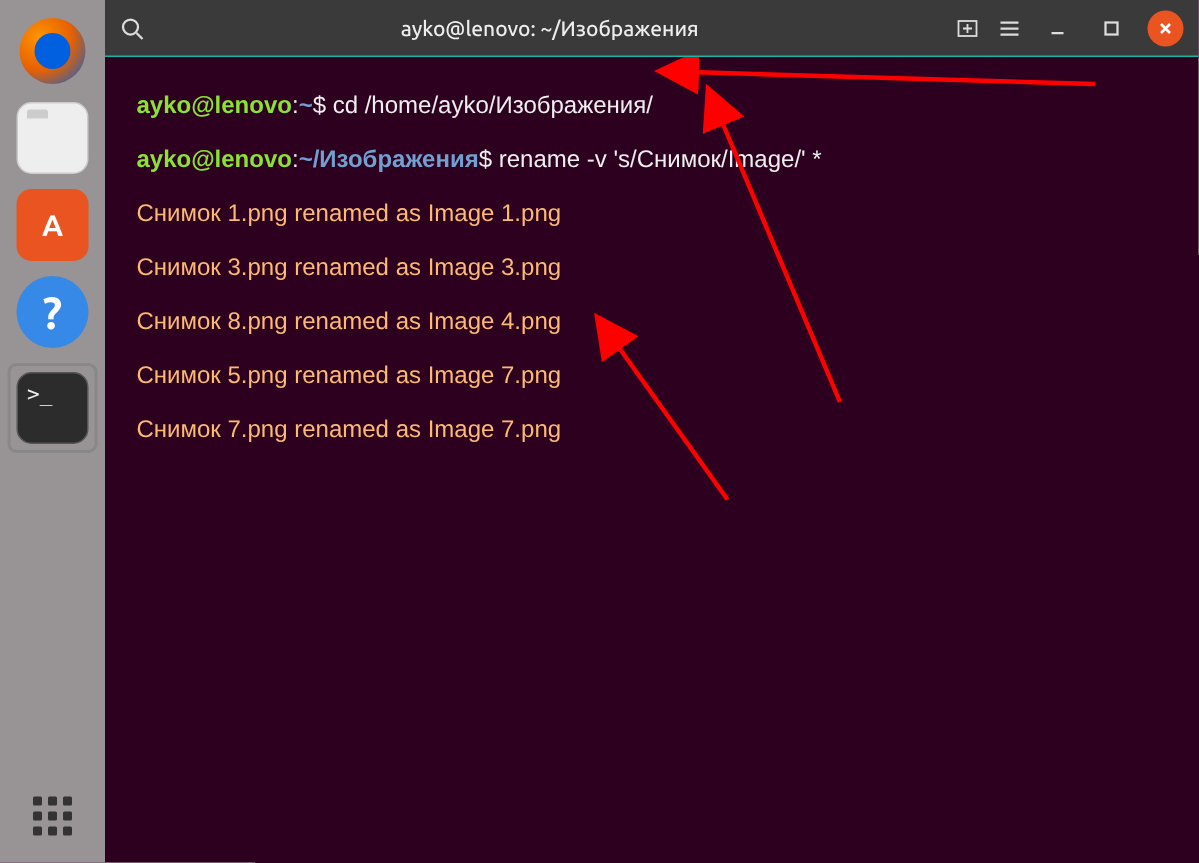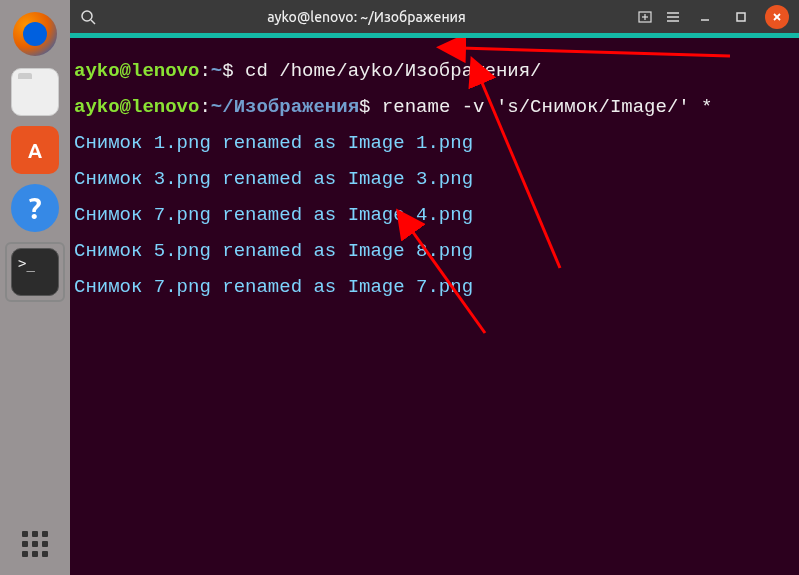--- a/index.html
+++ b/index.html
@@ -112,21 +112,21 @@
     .window {
       flex: 1;
       display: flex;
       flex-direction: column;
       background: #2c001e;
       position: relative;
     }
     .titlebar {
       height: 38px;
       background: #3a3a3a;
-      border-bottom: 5px solid #14b8a6;
+      border-bottom: 1px solid #14b8a6;
       display: flex;
       align-items: center;
       padding: 0 10px;
       gap: 0;
       color: #ddd;
     }
     .titlebar-left, .titlebar-right {
       display: flex;
       align-items: center;
       gap: 12px;
@@ -157,33 +157,33 @@
       font-size: 12px;
       cursor: pointer;
       color: #ddd;
     }
     .close-btn {
       background: #e95420;
       color: #fff;
     }
     .terminal-body {
       flex: 1;
-      padding: 6px 4px;
-      font-family: Liberation Mono, monospace;
-      font-size: 19px;
+      padding: 6px 21px;
+      font-family: Liberation Sans, sans-serif;
+      font-size: 16px;
       line-height: 18px;
       color: #eee;
       white-space: pre;
       position: relative;
     }
     .user-host { color: #8ae234; font-weight: bold; }
     .path { color: #729fcf; font-weight: bold; }
     .sep { color: #eee; }
     .cmd { color: #eee; }
-    .output { color: #7dd3fc; }
+    .output { color: #fdba74; }
     .cursor {
       display: inline-block;
       width: 8px;
       height: 16px;
       background: #eee;
       vertical-align: text-bottom;
     }
     .arrow {
       position: absolute;
       pointer-events: none;
@@ -260,22 +260,22 @@
           </svg>
       </div>
     </div>
   </div>
 
   <div class="terminal-body">
 <div><span class="user-host">ayko@lenovo</span><span class="sep">:</span><span class="path">~</span><span class="sep">$</span><span class="cmd"> cd /home/ayko/Изображения/</span></div>
 <div><span class="user-host">ayko@lenovo</span><span class="sep">:</span><span class="path">~/Изображения</span><span class="sep">$</span><span class="cmd"> rename -v 's/Снимок/Image/' *</span></div>
 <div class="output">Снимок 1.png renamed as Image 1.png</div>
 <div class="output">Снимок 3.png renamed as Image 3.png</div>
-<div class="output">Снимок 7.png renamed as Image 4.png</div>
-<div class="output">Снимок 5.png renamed as Image 8.png</div>
+<div class="output">Снимок 8.png renamed as Image 4.png</div>
+<div class="output">Снимок 5.png renamed as Image 7.png</div>
 <div class="output">Снимок 7.png renamed as Image 7.png</div>
 
     <svg class="arrow" style="left:0;top:0;width:100%;height:100%;" viewBox="0 0 729 537">
       <defs>
         <marker id="ah" markerWidth="10" markerHeight="10" refX="2" refY="5" orient="auto">
           <path d="M0,0 L10,5 L0,10 Z" fill="#ff0000"></path>
         </marker>
       </defs>
       <line x1="660" y1="18" x2="390" y2="10" stroke="#ff0000" stroke-width="3" marker-end="url(#ah)"></line>
       <line x1="490" y1="230" x2="410" y2="40" stroke="#ff0000" stroke-width="3" marker-end="url(#ah)"></line>

